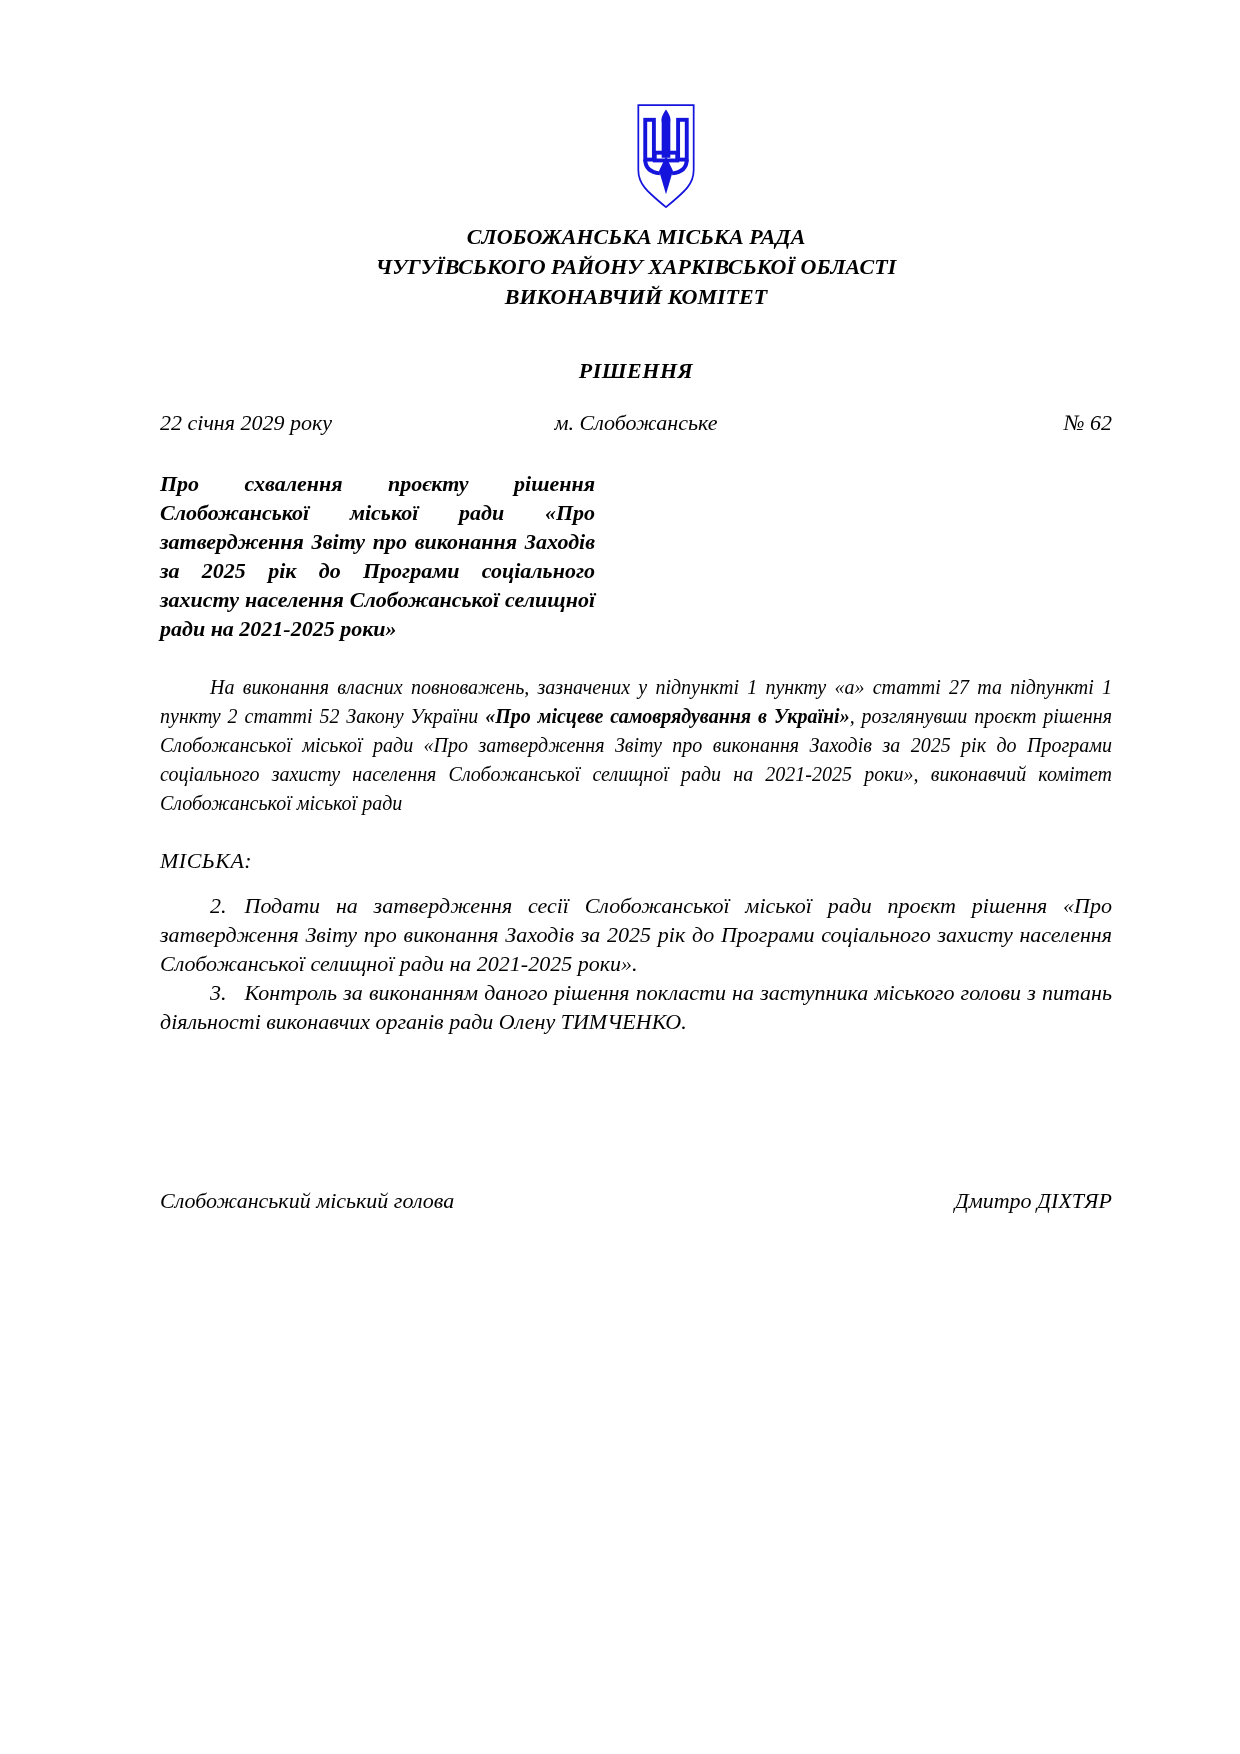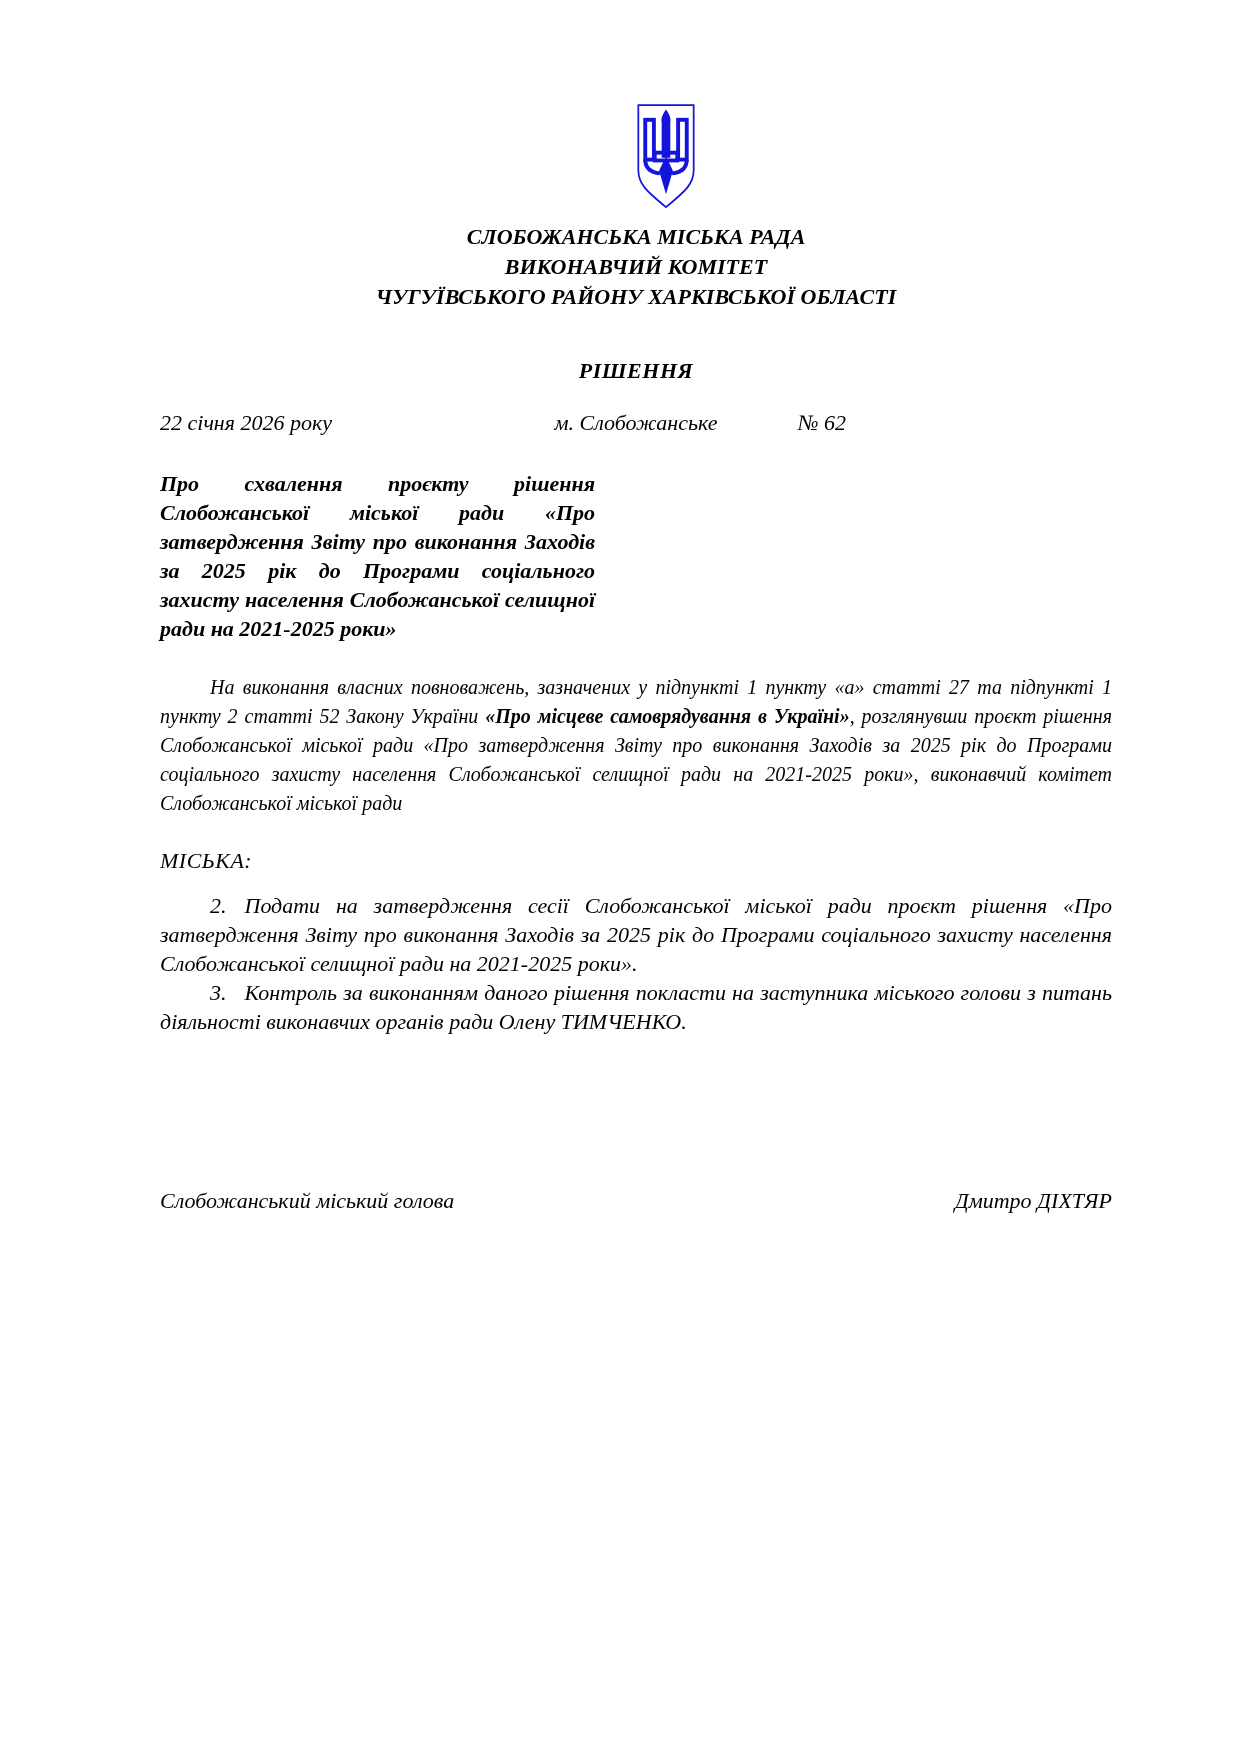--- a/index.html
+++ b/index.html
@@ -45,21 +45,21 @@
     letter-spacing: 0.5px;
   }
   .meta-row {
     margin-top: 22px;
     display: flex;
     font-size: 22px;
     line-height: 29px;
   }
   .meta-date   { width: 33%; text-align: left; }
   .meta-place  { width: 34%; text-align: center; }
-  .meta-number { width: 33%; text-align: left; }
+  .meta-number { width: 33%; text-align: right; }
   .subject {
     margin-top: 32px;
     width: 435px;
     font-weight: bold;
     font-size: 22px;
     line-height: 29px;
     text-align: justify;
   }
   .preamble {
     margin-top: 30px;
@@ -116,27 +116,27 @@
 
           <g fill="#1414dd">
             <path d="M37 8 C33 14 31 18 32 23 L32 64 H42 L42 23 C43 18 41 14 37 8 Z"></path>
             <path d="M37 62 L45 79 L37 106 L29 79 Z"></path>
           </g>
         </svg>
       </span>
     </div>
 
     <div class="org-name">СЛОБОЖАНСЬКА МІСЬКА РАДА</div>
+    <div class="org-name" style="margin-top:0">ЧУГУЇВСЬКОГО РАЙОНУ ХАРКІВСЬКОЇ ОБЛАСТІ</div>
     <div class="org-name" style="margin-top:0">ВИКОНАВЧИЙ КОМІТЕТ</div>
-    <div class="org-name" style="margin-top:0">ЧУГУЇВСЬКОГО РАЙОНУ ХАРКІВСЬКОЇ ОБЛАСТІ</div>
 
     <div class="doc-type">РІШЕННЯ</div>
 
     <div class="meta-row">
-      <span class="meta-date">22 січня 2026 року</span>
+      <span class="meta-date">22 січня 2029 року</span>
       <span class="meta-place">м. Слобожанське</span>
       <span class="meta-number">№ 62</span>
     </div>
 
     <div class="subject">Про схвалення проєкту рішення Слобожанської міської ради «Про затвердження Звіту про виконання Заходів за 2025 рік до Програми соціального захисту населення Слобожанської селищної ради на 2021-2025 роки»</div>
 
     <p class="preamble"><span>На виконання власних повноважень, зазначених у підпункті 1 пункту «а» статті 27 та підпункті 1 пункту 2 статті 52 Закону України </span><span class="bold">«Про місцеве самоврядування в Україні»</span><span>, розглянувши проєкт рішення Слобожанської міської ради «Про затвердження Звіту про виконання Заходів за 2025 рік до Програми соціального захисту населення Слобожанської селищної ради на 2021-2025 роки», виконавчий комітет Слобожанської міської ради</span></p>
 
     <div class="resolved">МІСЬКА:</div>
 

